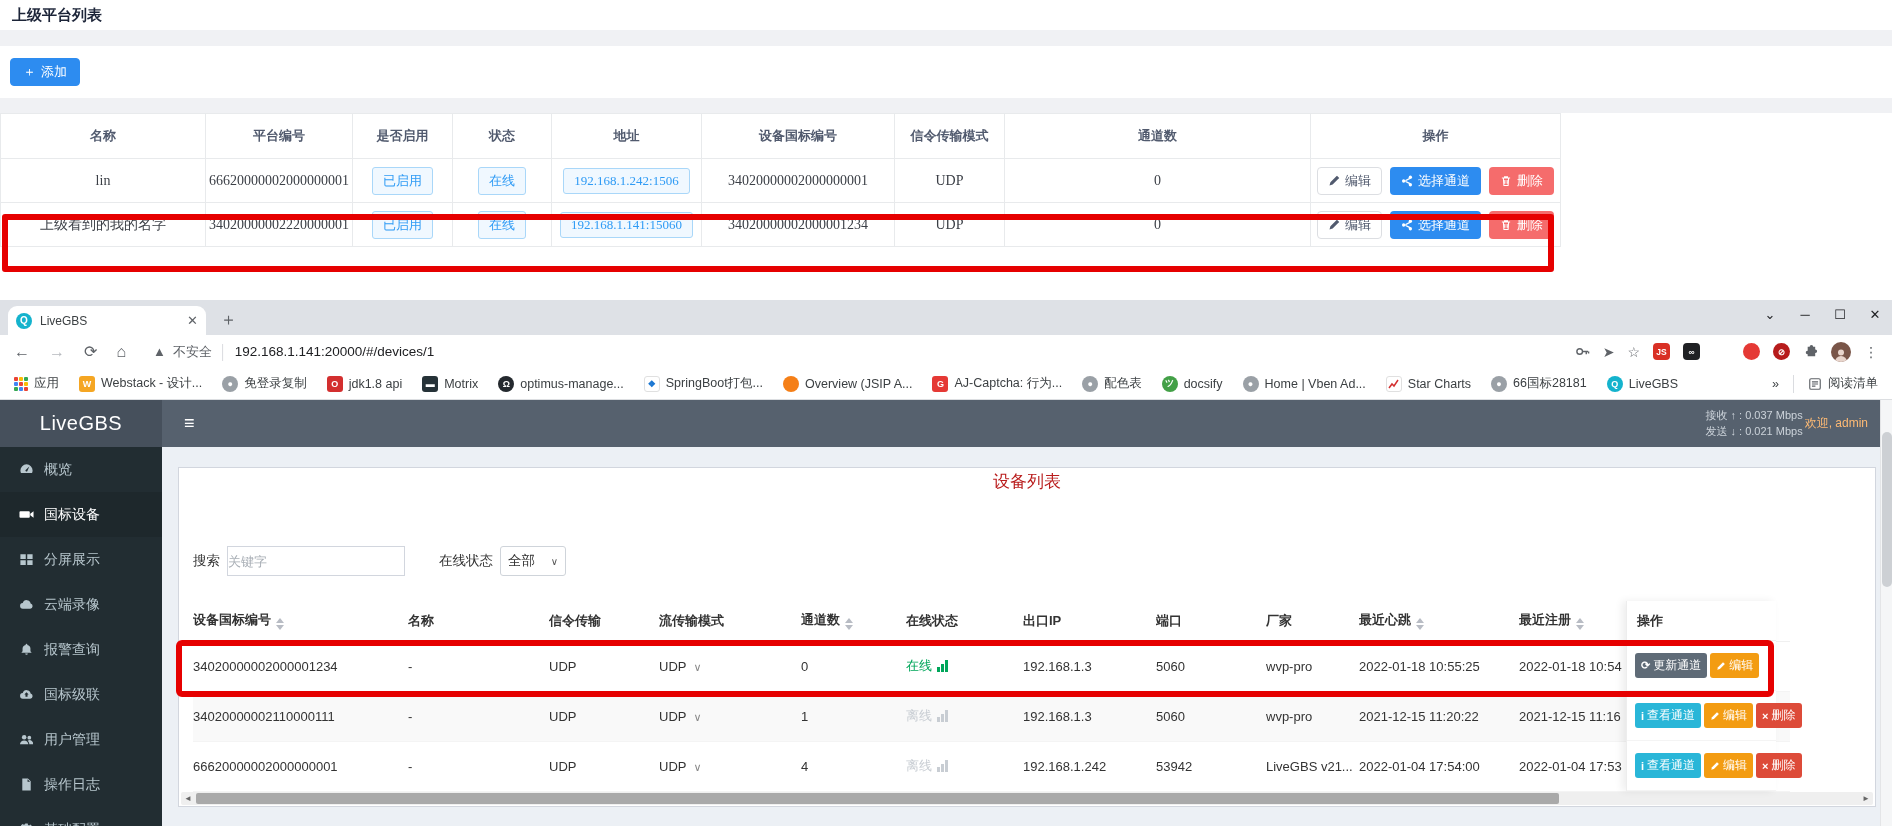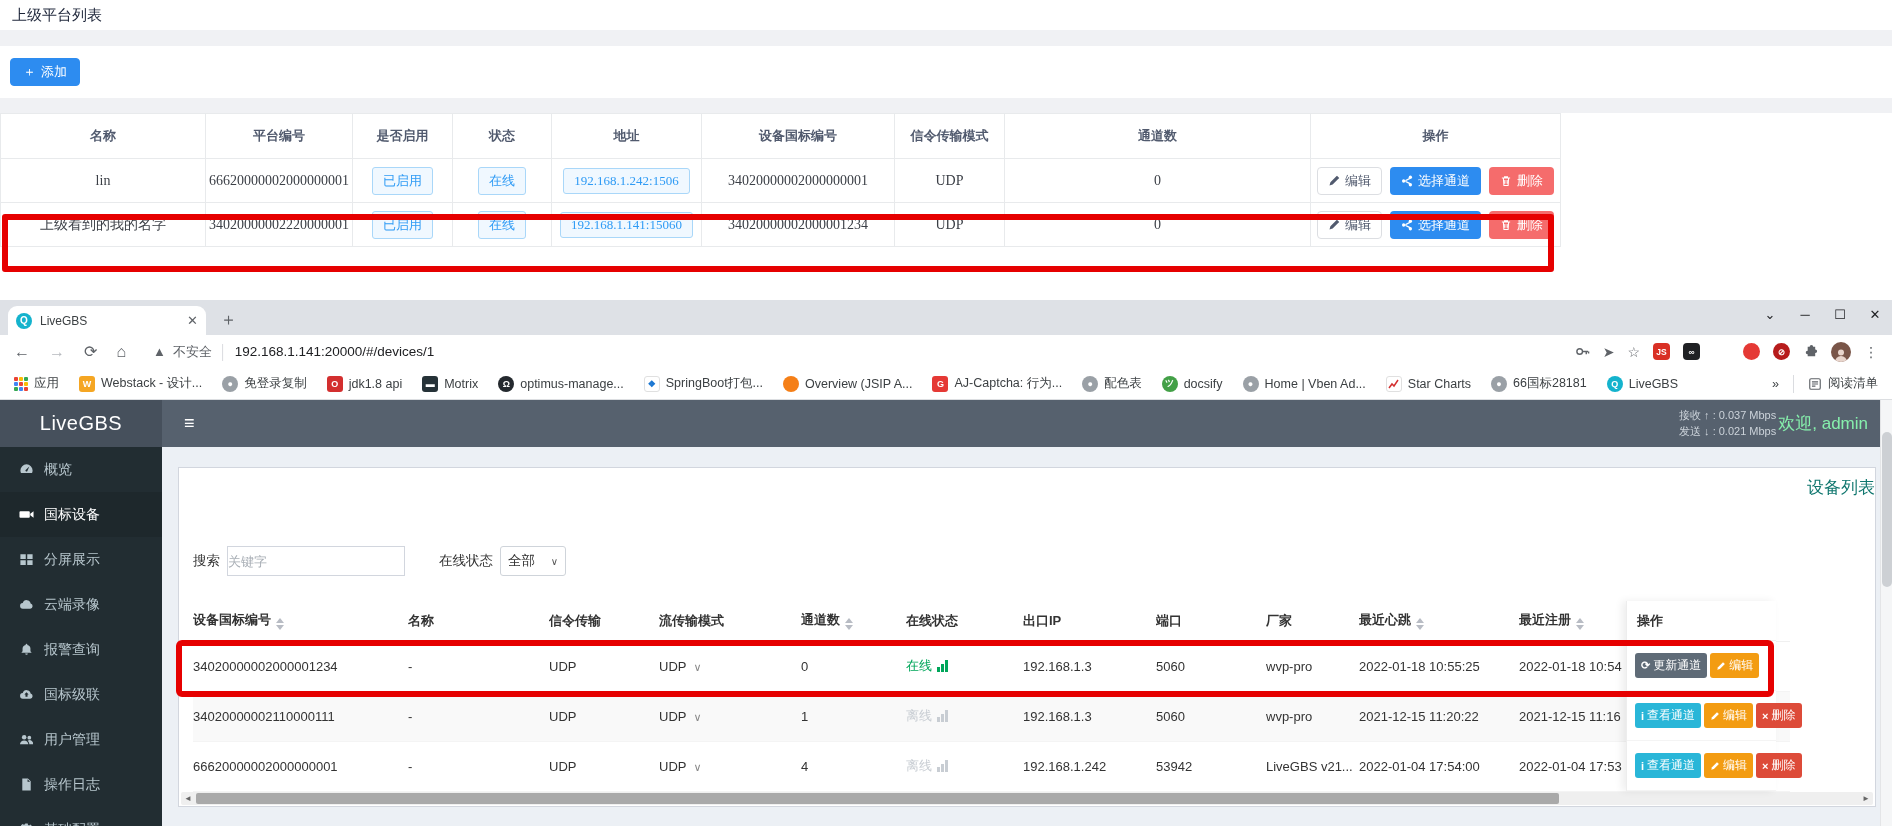--- a/index.html
+++ b/index.html
@@ -3,21 +3,21 @@
 <meta charset="utf-8">
 <style>
   *{margin:0;padding:0;box-sizing:border-box}
   html,body{width:1892px;height:826px;overflow:hidden}
   body{font-family:"Liberation Sans",sans-serif;background:#fff;position:relative;font-size:13px;color:#333}
   #stage{position:relative;width:1892px;height:826px;background:#fff}
 
   
   #top{position:absolute;left:0;top:0;width:1892px;height:300px;background:#fff}
   .tp-titlebar{height:30px;background:#fff}
-  .tp-titlebar span{font-size:15px;font-weight:normal;color:#1c2438;line-height:30px;padding-left:12px;display:inline-block}
+  .tp-titlebar span{font-size:15px;font-weight:bold;color:#1c2438;line-height:30px;padding-left:12px;display:inline-block}
   .band{background:#f0f1f4}
   .b1{height:16px}.b2{height:15px}
   .tp-toolbar{height:52px;background:#fff;padding:12px 0 0 10px}
   .btn-add{display:inline-flex;align-items:center;gap:5px;background:#2d8cf0;color:#fff;border:1px solid #2d8cf0;border-radius:4px;height:28px;padding:0 12px;font-size:13px;cursor:pointer}
   .tp-table{width:1560px;border-collapse:collapse;table-layout:fixed;background:#fff;border:1px solid #e8eaec}
   .tp-table th{height:45px;font-size:13px;font-weight:600;color:#515a6e;background:#fff;border-right:1px solid #e8eaec;border-bottom:1px solid #e8eaec;text-align:center}
   .tp-table td{height:44px;text-align:center;border-right:1px solid #e8eaec;border-bottom:1px solid #e8eaec;font-size:14px;color:#3b3f46}
   .serif{font-family:"Liberation Serif",serif;font-size:15px}
   .tag{display:inline-block;background:#f0f8ff;border:1px solid #a9d7f9;color:#2f9bf5;border-radius:3px;padding:4px 10px;font-size:13px;font-family:"Liberation Serif",serif}
   .tp-ops{display:flex;justify-content:center;gap:8px}
@@ -67,24 +67,24 @@
   .sidebar{position:absolute;left:0;top:0;width:162px;height:426px;background:#222d32;z-index:5}
   .logo{height:47px;background:#46505c;color:#fff;font-size:20px;font-weight:300;display:flex;align-items:center;justify-content:center;letter-spacing:.5px}
   .mitem{height:45px;display:flex;align-items:center;gap:10px;padding-left:18px;color:#b8c7ce;font-size:14px;cursor:pointer}
   .mitem .ico{width:16px;color:#b8c7ce}
   .mitem.active{background:#1e282c;color:#fff}
   .mitem.active .ico{color:#fff}
   .app-header{position:absolute;left:162px;top:0;width:1730px;height:47px;background:#56616e;display:flex;align-items:center}
   .burger{color:#fff;font-size:18px;margin-left:22px;cursor:pointer}
   .hright{margin-left:auto;display:flex;align-items:center;margin-right:24px;gap:2px}
   .net{font-size:11px;color:#ccd3da;text-align:right;line-height:1.45}
-  .welcome{font-size:17px;color:#86efac}
+  .welcome{font-size:12px;color:#fdba74}
   .content{position:absolute;left:162px;top:47px;width:1730px;height:379px;background:#ecf0f5}
   .card{position:absolute;left:16px;top:20px;width:1698px;height:340px;background:#fff;border:1px solid #d2d6de}
-  .card-title{text-align:right;padding-top:8px;font-size:17px;color:#0f766e}
+  .card-title{text-align:center;padding-top:2px;font-size:17px;color:#b91c1c}
   .filters{position:absolute;left:14px;top:78px;display:flex;align-items:center;font-size:13.5px;color:#333}
   .filters .inp{margin-left:7px;width:178px;height:30px;border:1px solid #d2d6de;padding:0 0;font-size:13px;color:#333;outline:none}
   .filters .inp::placeholder{color:#a8aeb5}
   .ol-label{margin-left:34px}
   .select{margin-left:7px;width:66px;height:30px;border:1px solid #cfd4da;border-radius:3px;display:flex;align-items:center;justify-content:space-between;padding:0 7px;cursor:pointer;background:#fff}
   .select .caret{font-size:10px;color:#555}
   .dtbl{position:absolute;left:14px;top:133px;width:1597px;border-collapse:collapse;table-layout:fixed}
   .dtbl th{height:40px;text-align:left;font-size:13px;font-weight:bold;color:#333;border-bottom:1px solid #f0f0f0;white-space:nowrap;overflow:hidden}
   .dtbl td{height:50px;font-size:13px;color:#333;border-bottom:1px solid #f4f4f4;white-space:nowrap;overflow:hidden}
   .dtbl tr.alt{background:#f9f9f9}

